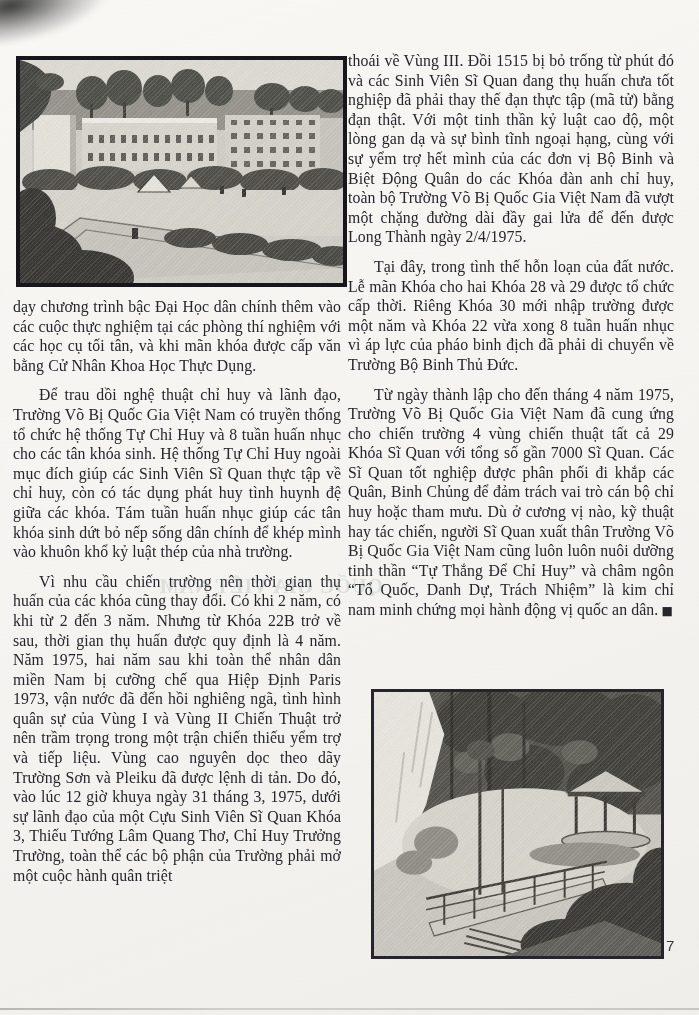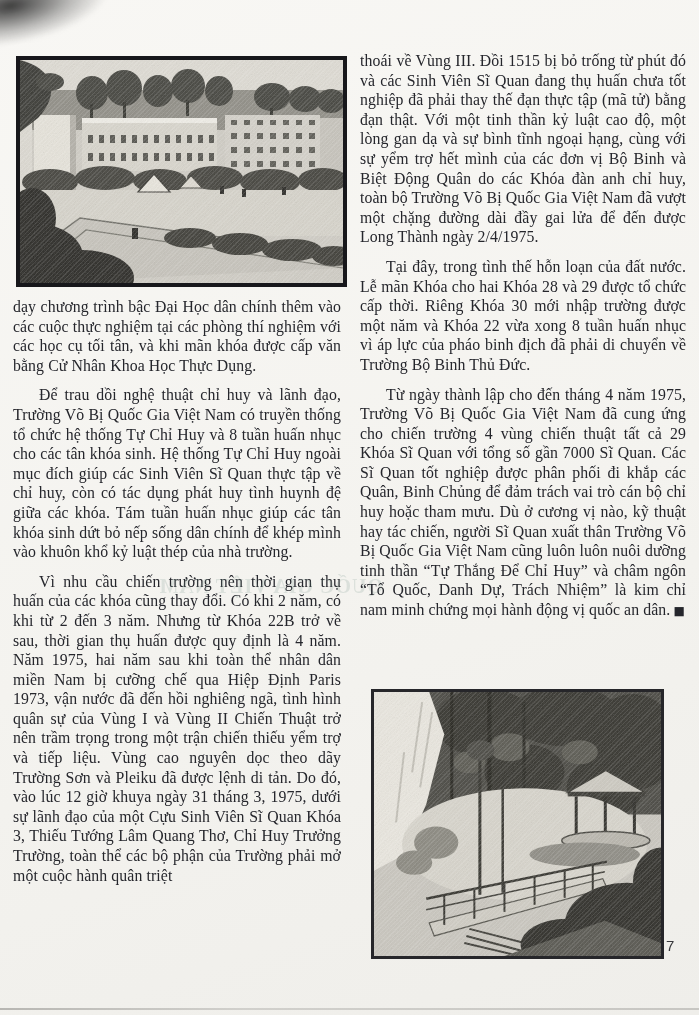--- a/index.html
+++ b/index.html
@@ -17,21 +17,21 @@
     color:#25262c;
   }
   .smudge{
     position:absolute;left:-16px;top:-18px;width:125px;height:55px;
     background:radial-gradient(ellipse at 22% 32%,rgba(40,40,40,0.9),rgba(95,95,95,0.4) 45%,transparent 72%);
     transform:rotate(-10deg);
     filter:blur(2px);
   }
   .col{position:absolute;}
   .col-left{left:13px;top:297px;width:328px;}
-  .col-right{left:360px;top:51px;width:326px;}
+  .col-right{left:348px;top:51px;width:326px;}
   .para{
     margin:0 0 10px 0;
     text-align:justify;
     font-size:15.8px;
     line-height:19.6px;
     text-indent:26px;
     letter-spacing:0.1px;
   }
   .para:last-child{margin-bottom:0;}
   .no-indent{text-indent:0;}

